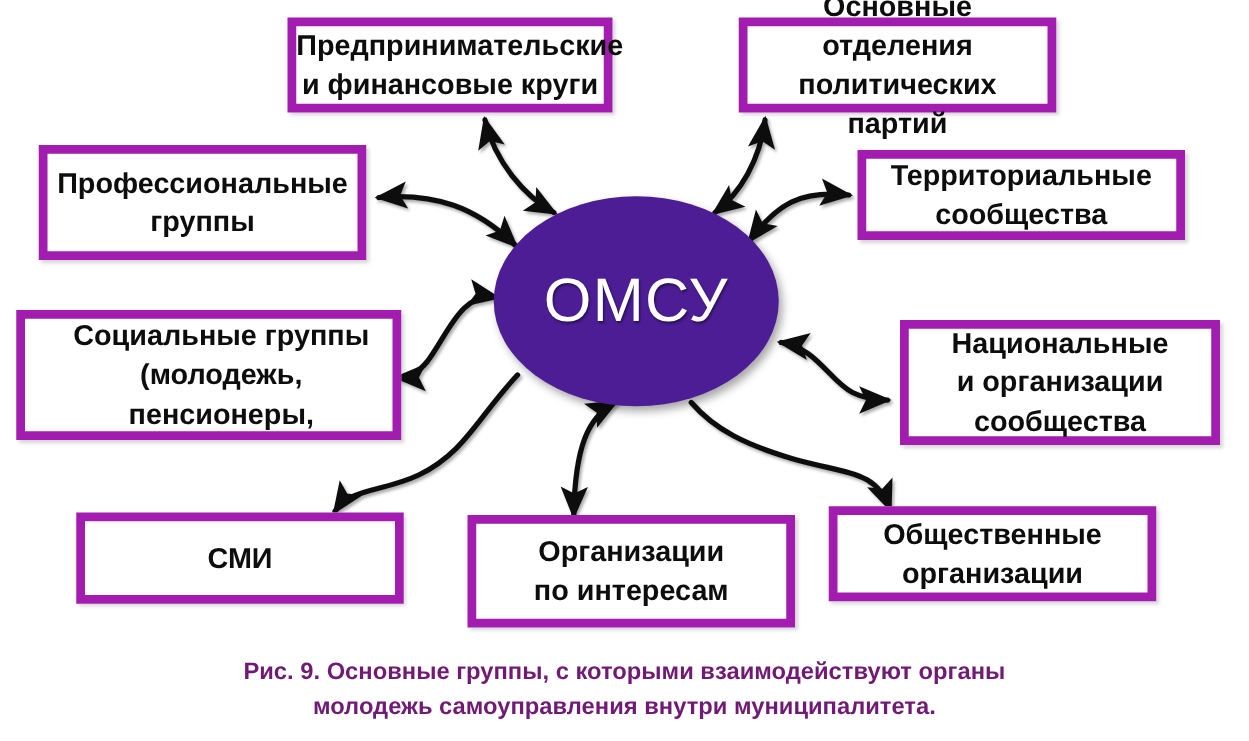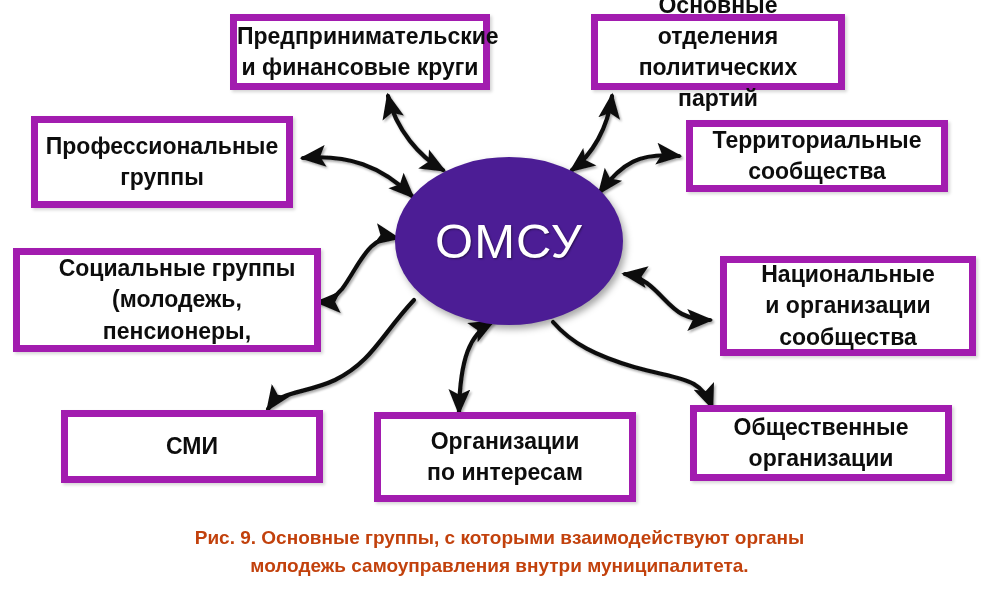--- a/index.html
+++ b/index.html
@@ -68,21 +68,21 @@
     height: 593px;
     z-index: 1;
     pointer-events: none;
   }
   #caption {
     position: absolute;
     left: 0;
     top: 524px;
     width: 999px;
     text-align: center;
-    color: #c2410c;
+    color: #701a75;
     font-weight: bold;
     font-size: 19px;
     line-height: 1.45;
   }
   #caption .caption-line {
     display: block;
   }
 </style>
 </head>
 <body>
@@ -173,21 +173,21 @@
     </span>
   </div>
 
   <div class="node-box" style="left:374px; top:412px; width:262px; height:90px;">
     <span class="box-label">
       <span>Организации</span><br>
       <span>по интересам</span>
     </span>
   </div>
 
-  <div class="node-box" style="left:690px; top:405px; width:262px; height:76px;">
+  <div class="node-box" style="left:663px; top:405px; width:262px; height:76px;">
     <span class="box-label">
       <span>Общественные</span><br>
       <span>организации</span>
     </span>
   </div>
 
   <div id="center-ellipse">
     <span class="center-label">ОМСУ</span>
   </div>
 

